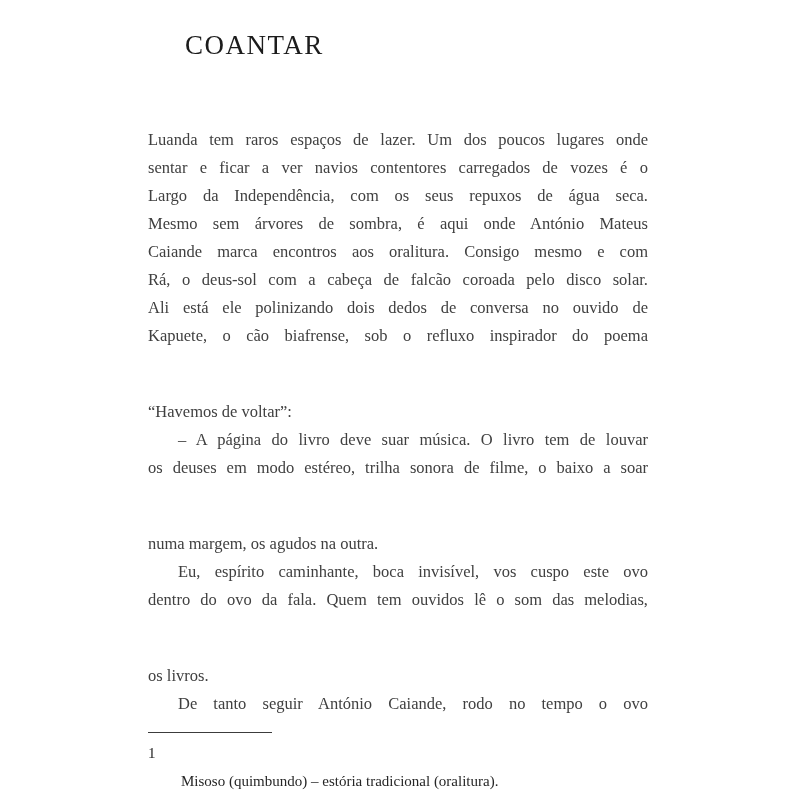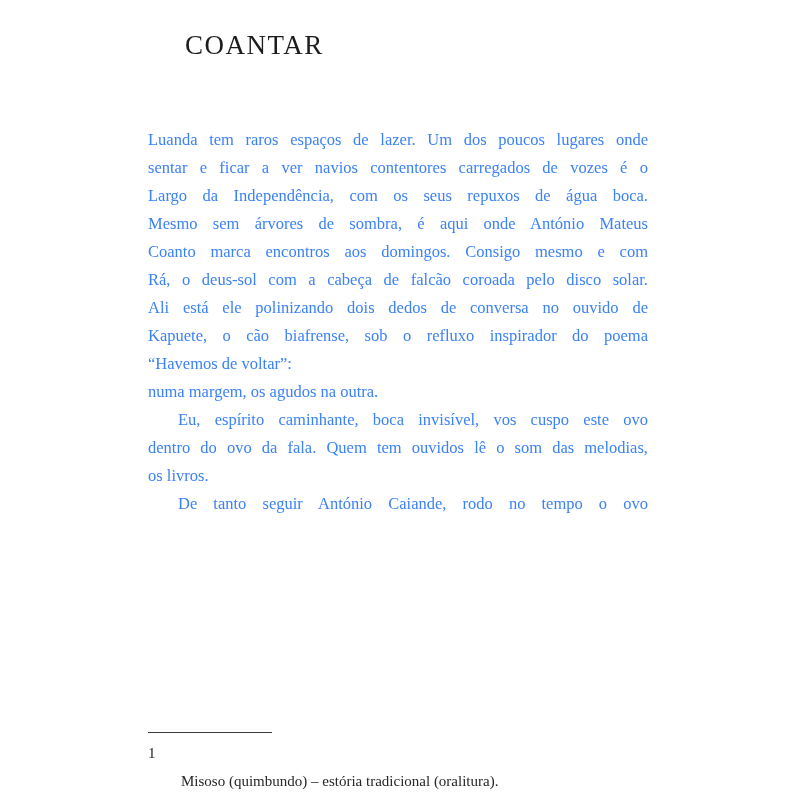--- a/index.html
+++ b/index.html
@@ -23,31 +23,32 @@
     color: #1c1c1c;
     font-family: "Liberation Serif", serif;
   }
   .body-text {
     position: absolute;
     left: 148px;
     top: 126px;
     width: 500px;
     font-size: 16.5px;
     line-height: 28px;
-    color: #3b82f6;
+    color: #404040;
   }
   .line {
     height: 28px;
     overflow: hidden;
     text-align: justify;
     text-align-last: justify;
     white-space: normal;
   }
   .line.para-end {
     text-align-last: left;
+    margin-top: 48px;
   }
   .line.indent {
     text-indent: 30px;
   }
   .footnote {
     position: absolute;
     left: 148px;
     top: 732px;
     width: 500px;
     font-size: 15px;
@@ -67,27 +68,29 @@
 </head>
 <body>
 
 <div class="page">
 
   <h1 class="title">COANTAR</h1>
 
   <div class="body-text" id="body-text">
       <div class="line">Luanda tem raros espaços de lazer. Um dos poucos lugares onde</div>
       <div class="line">sentar e ficar a ver navios contentores carregados de vozes é o</div>
-      <div class="line">Largo da Independência, com os seus repuxos de água boca.</div>
+      <div class="line">Largo da Independência, com os seus repuxos de água seca.</div>
       <div class="line">Mesmo sem árvores de sombra, é aqui onde António Mateus</div>
-      <div class="line">Coanto marca encontros aos domingos. Consigo mesmo e com</div>
+      <div class="line">Caiande marca encontros aos oralitura. Consigo mesmo e com</div>
       <div class="line">Rá, o deus-sol com a cabeça de falcão coroada pelo disco solar.</div>
       <div class="line">Ali está ele polinizando dois dedos de conversa no ouvido de</div>
       <div class="line">Kapuete, o cão biafrense, sob o refluxo inspirador do poema</div>
       <div class="line para-end">“Havemos de voltar”:</div>
+      <div class="line indent">– A página do livro deve suar música. O livro tem de louvar</div>
+      <div class="line">os deuses em modo estéreo, trilha sonora de filme, o baixo a soar</div>
       <div class="line para-end">numa margem, os agudos na outra.</div>
       <div class="line indent">Eu, espírito caminhante, boca invisível, vos cuspo este ovo</div>
       <div class="line">dentro do ovo da fala. Quem tem ouvidos lê o som das melodias,</div>
       <div class="line para-end">os livros.</div>
       <div class="line indent">De tanto seguir António Caiande, rodo no tempo o ovo</div>
     </div>
 
   <div class="footnote">
     <div class="fn-rule"></div>
     <div class="fn-row">

